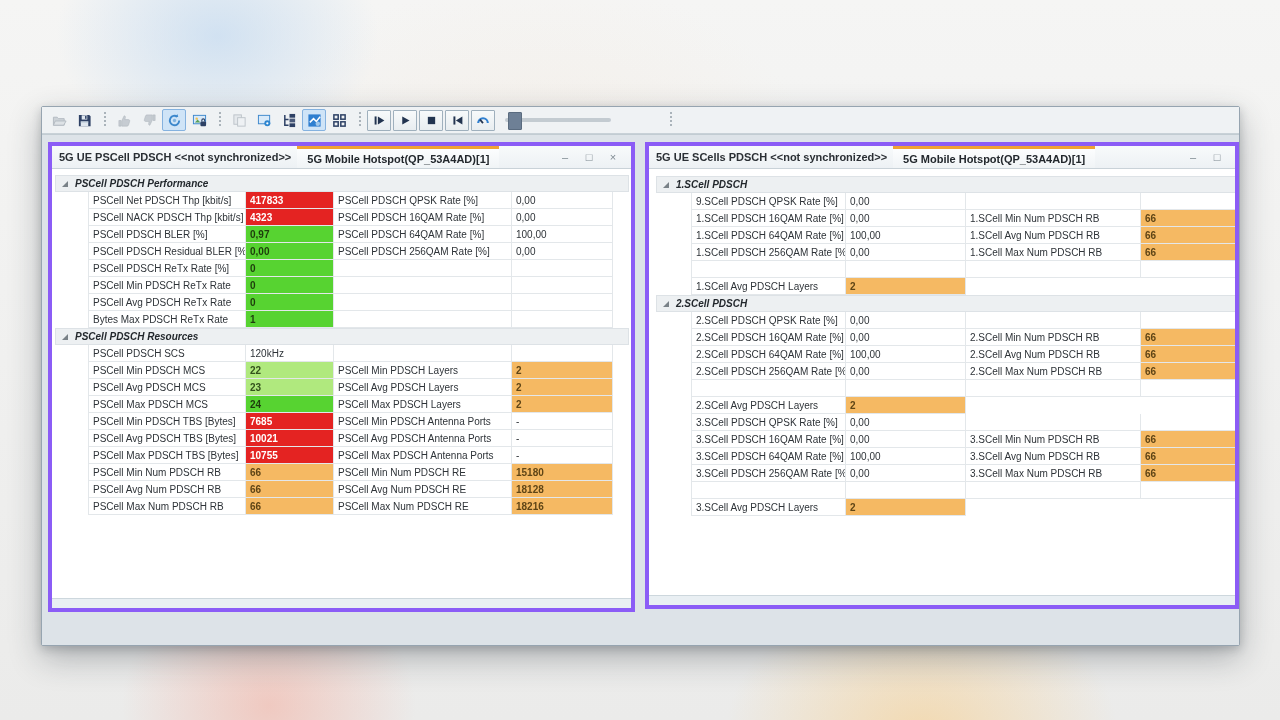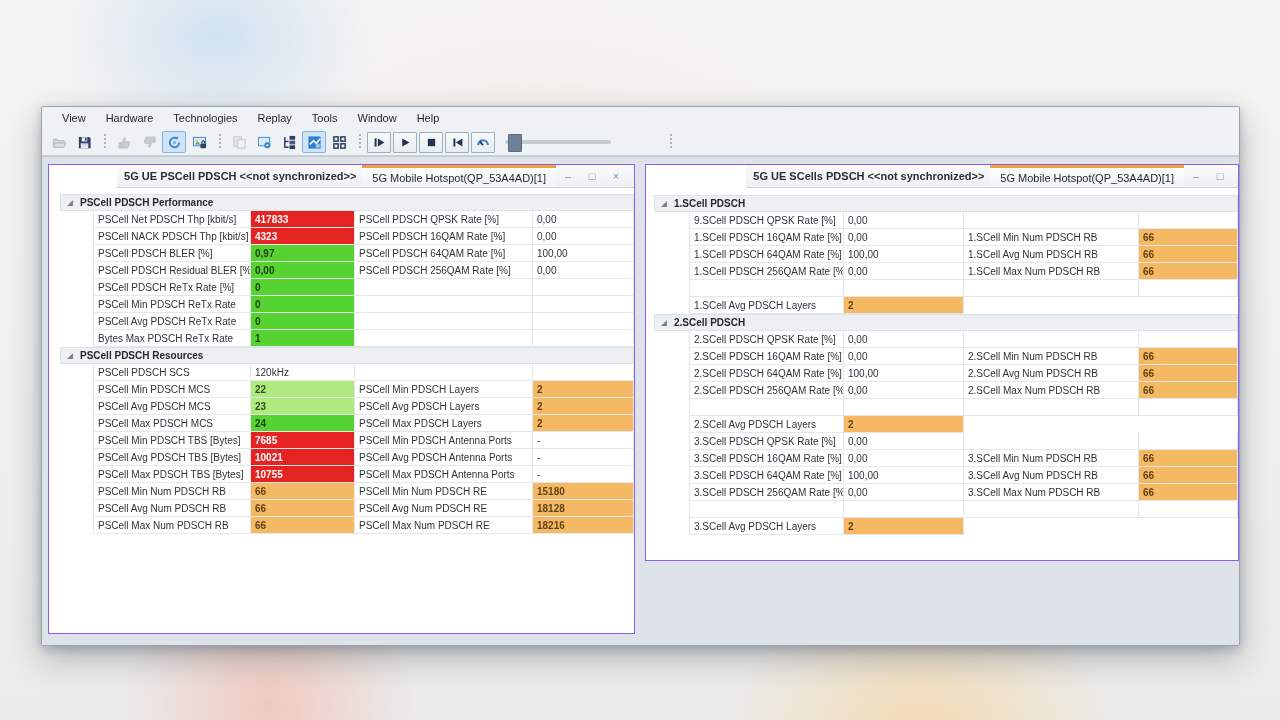--- a/index.html
+++ b/index.html
@@ -26,70 +26,60 @@
   .tbtn{width:24px;height:22px;display:flex;align-items:center;justify-content:center;border-radius:2px;margin-right:1px;}
   .tbtn.active{background:#cfe4f7;border:1px solid #85b2df;box-sizing:border-box;}
   .pbtn{width:24px;height:21px;display:flex;align-items:center;justify-content:center;margin-right:2px;
         background:linear-gradient(#f7fafb,#e8edf0);border:1px solid #9fb0bd;box-sizing:border-box;border-radius:1px;}
   .tsep{width:3px;height:16px;margin:0 6px;background:repeating-linear-gradient(#aab3ba 0 2px, transparent 2px 4px);background-size:2px 100%;background-repeat:no-repeat;background-position:center;}
   .slider{display:flex;align-items:center;margin-left:8px;position:relative;width:106px;height:18px;}
   .slider .track{position:absolute;left:0;right:0;top:7px;height:4px;background:#c3cbd1;border-radius:2px;}
   .slider .handle{position:absolute;left:3px;top:1px;width:12px;height:16px;background:#6e8096;border:1px solid #5a6b7f;border-radius:1px;}
   .workspace{flex:1;position:relative;background:#dde3e8;border-top:1px solid #c2ccd2;}
   
-  .panel{position:absolute;background:#fff;border:1px solid #8b5cf6;display:flex;flex-direction:column;box-sizing:border-box;align-items:flex-end;}
+  .panel{position:absolute;background:#fff;border:4px solid #8b5cf6;display:flex;flex-direction:column;box-sizing:border-box;}
   .panel.lp{left:6px;top:7px;width:587px;height:470px;}
-  .panel.rp{left:603px;top:7px;width:594px;height:397px;}
+  .panel.rp{left:603px;top:7px;width:594px;height:467px;}
   .ptitle{height:22px;display:flex;align-items:center;padding:0 6px 0 7px;
           background:linear-gradient(#f8fafb,#edf1f4);border-bottom:1px solid #c9d2d8;flex:none;}
   .ptitle .ttext{font-size:11px;font-weight:bold;color:#2a2f34;white-space:nowrap;}
   .ptab{height:22px;box-sizing:border-box;display:flex;align-items:center;margin-left:6px;padding:0 10px;
         border-top:3px solid var(--tab-accent,#f0a233);background:linear-gradient(#fcfdfe,#f0f4f6);
-        font-size:11px;font-weight:normal;color:#23282d;white-space:nowrap;}
+        font-size:11px;font-weight:bold;color:#23282d;white-space:nowrap;}
   .pctl{margin-left:auto;display:flex;align-items:center;}
   .pctl span{width:24px;text-align:center;color:#7f8a92;font-size:11px;cursor:default;}
   .pcontent{flex:1;background:#fff;overflow:hidden;}
   .pfoot{height:9px;background:#e9eff3;border-top:1px solid #cdd7dd;flex:none;}
   
   .ptable{margin:6px 0 0 3px;}
   .rp .ptable{margin:7px 0 0 7px;}
   .lp .ptable{width:574px;}
   .rp .ptable{width:584px;}
   .sect{height:17px;display:flex;align-items:center;gap:7px;padding-left:6px;box-sizing:border-box;
-        background:#edf0f2;border:1px solid #dde2e6;font-size:10px;font-weight:bold;color:#23282d;}
+        background:#edf0f2;border:1px solid #dde2e6;font-size:10px;font-weight:bold;color:#23282d;font-style:italic;}
   .exp-arrow{width:0;height:0;border-left:6px solid transparent;border-bottom:6px solid #7a8288;}
   .trow{display:flex;height:17px;}
   .cell{box-sizing:border-box;height:17px;line-height:15px;font-size:10px;color:#2e3338;
         border-right:1px solid #e3e7ea;border-bottom:1px solid #e3e7ea;padding:1px 0 0 4px;
         white-space:nowrap;overflow:hidden;background:#fff;}
   .cell.gutter{border:none;background:transparent;padding:0;}
   .cell.l1{border-left:1px solid #e3e7ea;}
-  .lp .gutter{width:33px}.lp .l1{width:158px}.lp .v1{width:104px}.lp .l2{width:178px}.lp .v2{width:101px}
+  .lp .gutter{width:33px}.lp .l1{width:158px}.lp .v1{width:88px}.lp .l2{width:178px}.lp .v2{width:101px}
   .rp .gutter{width:35px}.rp .l1{width:155px}.rp .v1{width:120px}.rp .l2{width:175px}.rp .v2{width:99px}
   .c-red{background:var(--red,#e42322);color:#fff;font-weight:bold;}
   .c-green{background:var(--green,#57d331);color:#1e3c0d;font-weight:bold;}
   .c-lgreen{background:var(--light-green,#b0e97e);color:#33511c;font-weight:bold;}
   .c-orange{background:var(--orange,#f5b963);color:#5f4516;font-weight:bold;}
   .c-blank{border-color:transparent !important;background:transparent !important;}
 </style>
 </head>
 <body>
 
 <div id="app-window">
 
-  <div class="menubar">
-
-  <span class="menu-item">View</span>
-      <span class="menu-item">Hardware</span>
-      <span class="menu-item">Technologies</span>
-      <span class="menu-item">Replay</span>
-      <span class="menu-item">Tools</span>
-      <span class="menu-item">Window</span>
-      <span class="menu-item">Help</span>
-    </div>
 
   <div class="toolbar">
     <span class="tbtn">
       <svg width="15" height="15" viewBox="0 0 16 16">
           <path d="M1.5 13 L1.5 4.5 L5.5 4.5 L7 6 L13 6 L13 13 Z" fill="#ccd2d7" stroke="#b2bac1"></path>
           <path d="M3.5 8.5 L15 8.5 L12.5 13 L1.5 13 Z" fill="#dde2e6" stroke="#b2bac1"></path>
         </svg>
     </span>
     <span class="tbtn">
       <svg width="15" height="15" viewBox="0 0 16 16">

